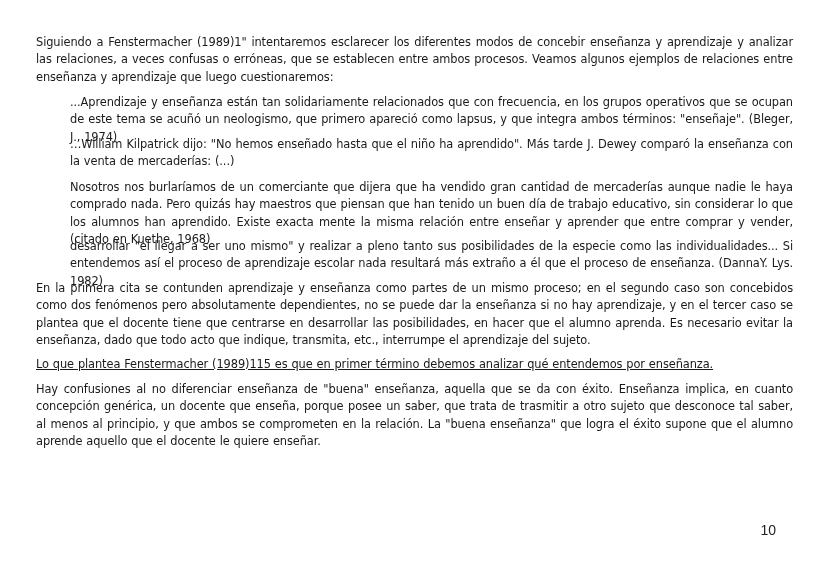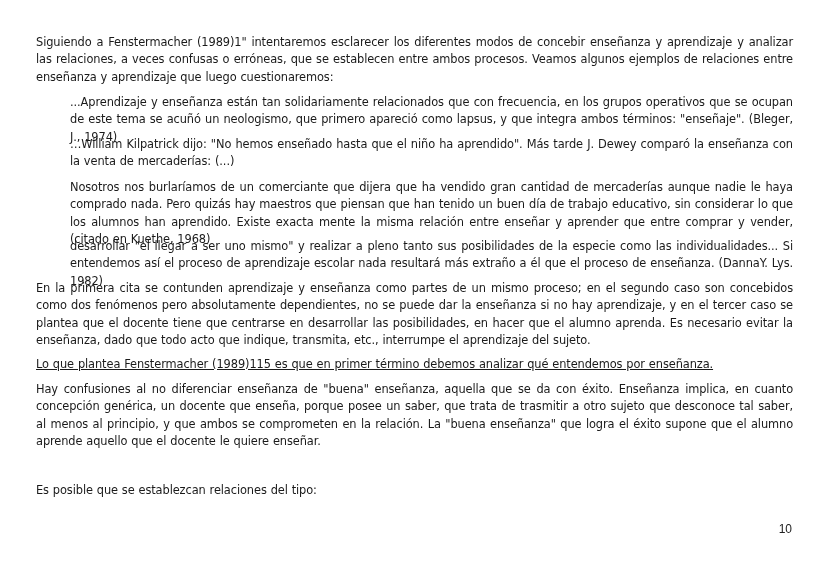--- a/index.html
+++ b/index.html
@@ -34,24 +34,24 @@
     .body-para {
       left: 36px;
       width: 757px;
     }
     .quote-para {
       left: 70px;
       width: 723px;
     }
     .page-number {
       position: absolute;
-      right: 36px;
+      right: 52px;
       top: 522px;
       font-family: "Liberation Sans", sans-serif;
-      font-size: 12px;
+      font-size: 14px;
       color: #222;
     }
   </style>
 </head>
 <body>
 
 <div class="page">
 
   <p class="para body-para" style="top:34px;"> Siguiendo a Fenstermacher (1989)1" intentaremos esclarecer los diferentes modos de concebir enseñanza y aprendizaje y analizar las relaciones, a veces confusas o erróneas, que se establecen entre ambos procesos. Veamos algunos ejemplos de relaciones entre enseñanza y aprendizaje que luego cuestionaremos:</p>
 
@@ -63,17 +63,16 @@
 
   <p class="para quote-para" style="top:238px;">desarrollar "el llegar a ser uno mismo" y realizar a pleno tanto sus posibilidades de la especie como las individualidades... Si entendemos así el proceso de aprendizaje escolar nada resultará más extraño a él que el proceso de enseñanza. (DannaY. Lys. 1982)</p>
 
   <p class="para body-para" style="top:280px;"> En la primera cita se contunden aprendizaje y enseñanza como partes de un mismo proceso; en el segundo caso son concebidos como dos fenómenos pero absolutamente dependientes, no se puede dar la enseñanza si no hay aprendizaje, y en el tercer caso se plantea que el docente tiene que centrarse en desarrollar las posibilidades, en hacer que el alumno aprenda. Es necesario evitar la enseñanza, dado que todo acto que indique, transmita, etc., interrumpe el aprendizaje del sujeto.</p>
 
   <p class="para body-para" style="top:356px;text-decoration:underline;">Lo que plantea Fenstermacher (1989)115 es que en primer término debemos analizar qué entendemos por enseñanza.</p>
 
   <p class="para body-para" style="top:381px;"> Hay confusiones al no diferenciar enseñanza de "buena" enseñanza, aquella que se da con éxito. Enseñanza implica, en cuanto concepción genérica, un docente que enseña, porque posee un saber, que trata de trasmitir a otro sujeto que desconoce tal saber, al menos al principio, y que ambos se comprometen en la relación. La "buena enseñanza" que logra el éxito supone que el alumno aprende aquello que el docente le quiere enseñar.</p>
 
 
-  <p class="para body-para" style="top:482px;"> Es posible que se establezcan relaciones del tipo:</p>
 
   <div class="page-number">10</div>
 
 </div>
 
 </body></html>

